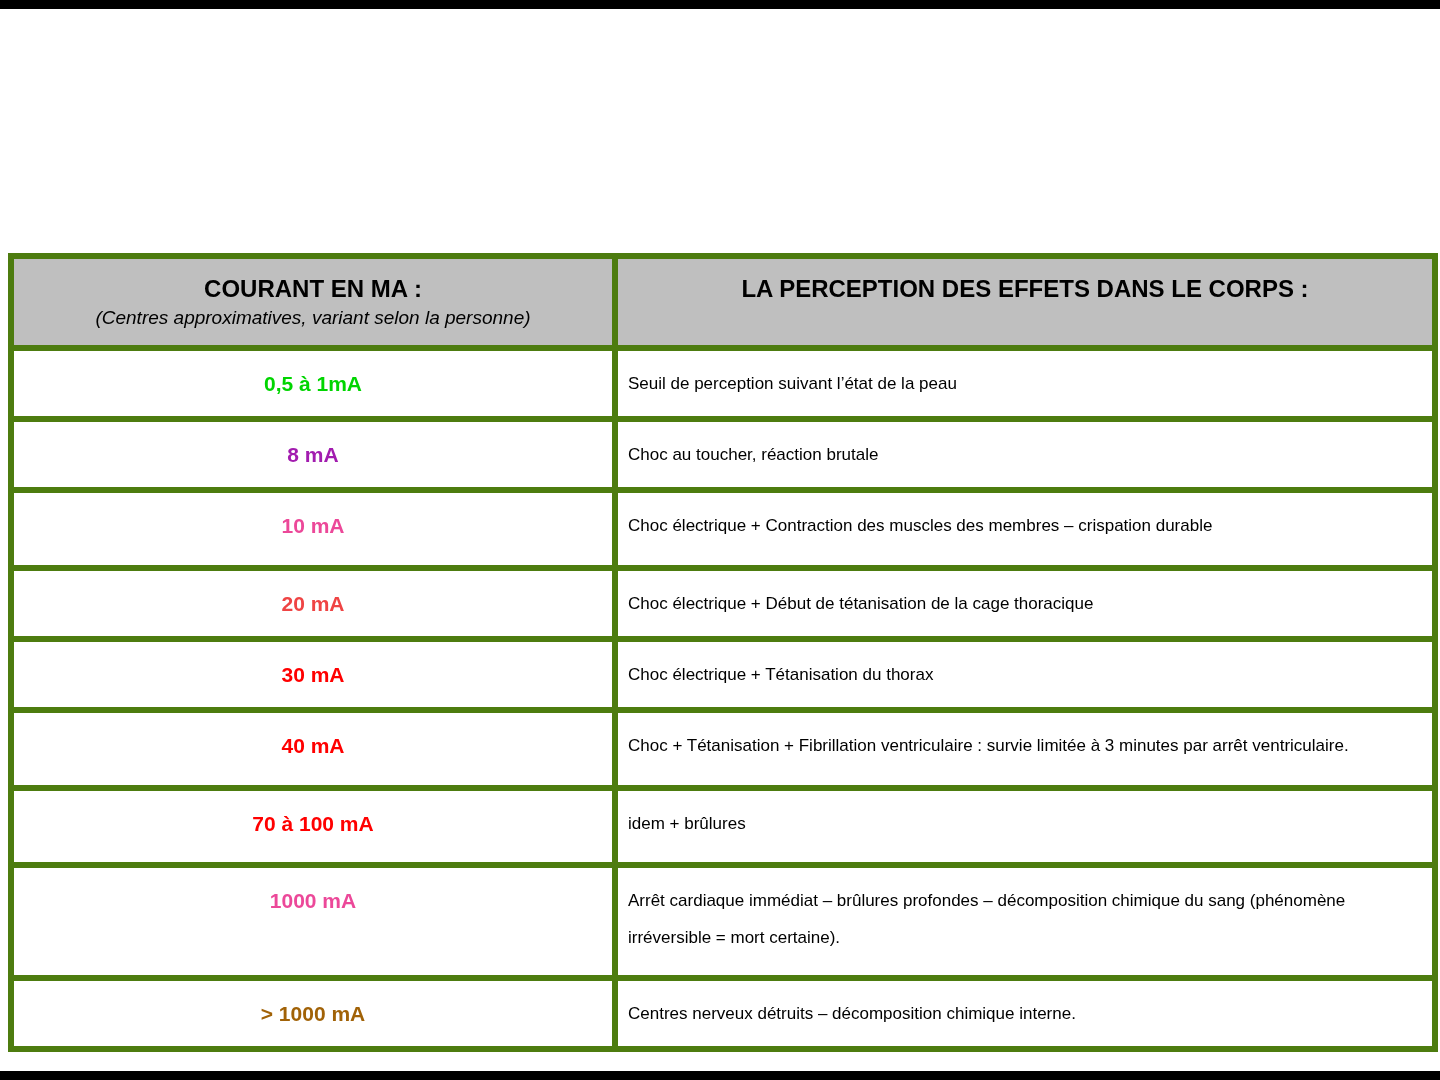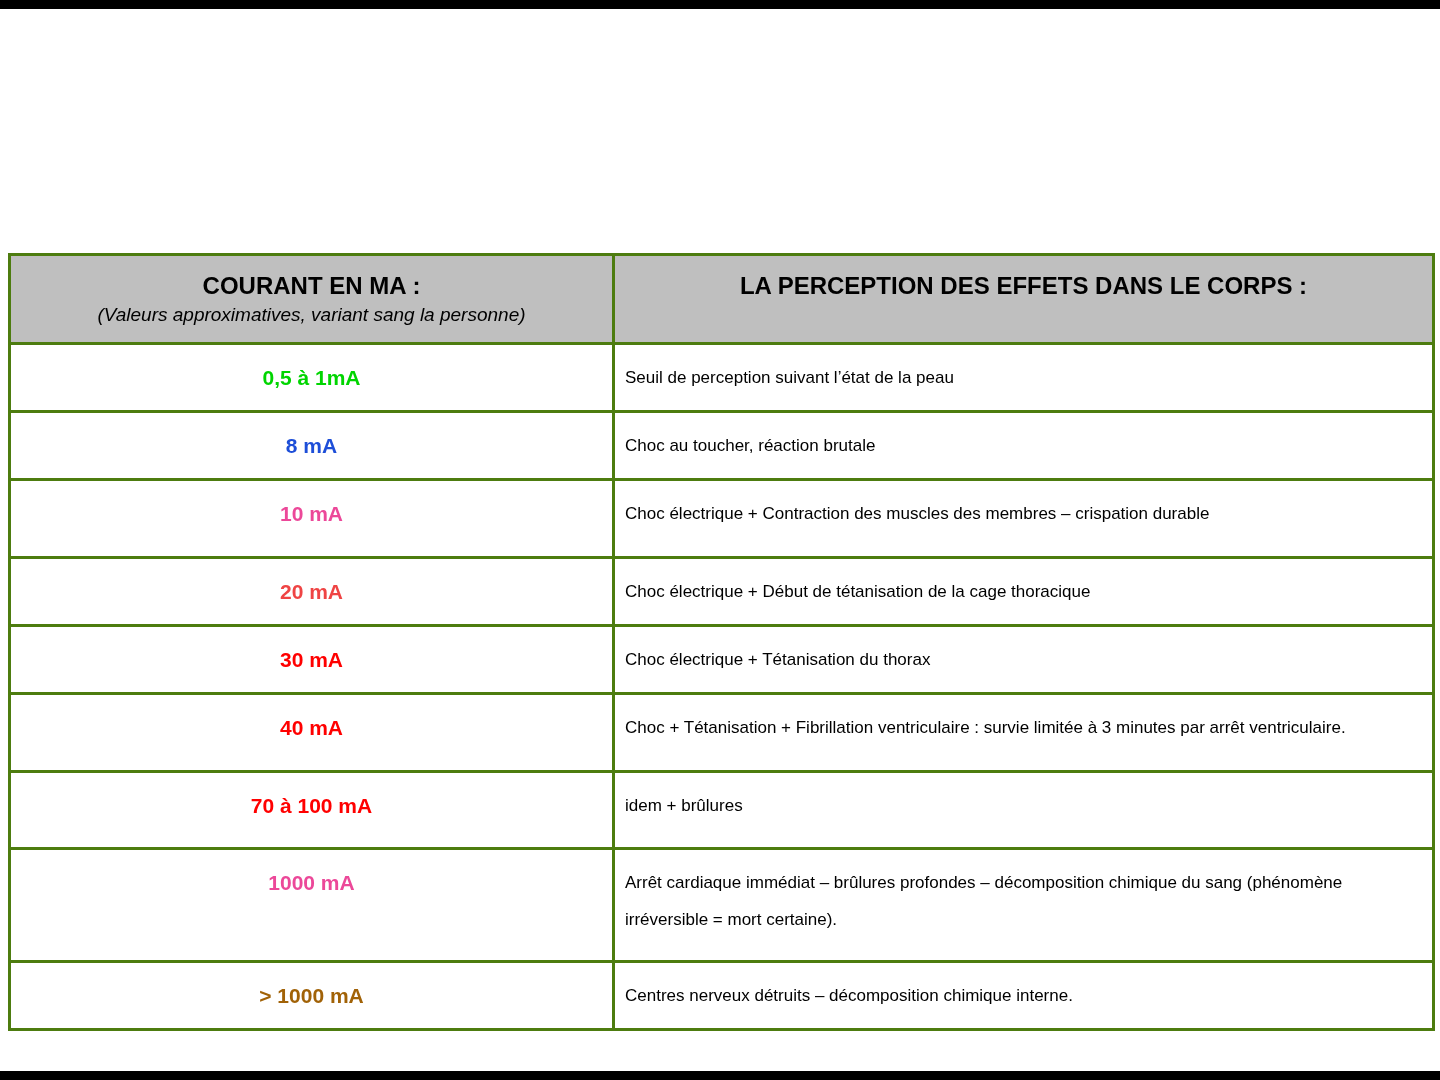--- a/index.html
+++ b/index.html
@@ -30,21 +30,21 @@
     left: 8px;
     top: 253px;
     width: 1424px;
     border-collapse: collapse;
     table-layout: fixed;
   }
   table.effects col.c1 { width: 604px; }
   table.effects col.c2 { width: 820px; }
 
   table.effects th, table.effects td {
-    border: 3px solid #4d7c0f;
+    border: 6px solid #4d7c0f;
     vertical-align: top;
     padding: 14px 10px;
     box-sizing: border-box;
   }
 
   th.hdr {
     background: #bfbfbf;
     text-align: center;
     font-size: 24px;
     color: #000000;
@@ -92,34 +92,34 @@
 
   <table class="effects">
     <colgroup>
       <col class="c1">
       <col class="c2">
     </colgroup>
     <thead>
       <tr>
         <th class="hdr">
           <span class="hdr-title">COURANT EN MA :</span>
-          <span class="hdr-sub">(Valeurs approximatives, variant sang la personne)</span>
+          <span class="hdr-sub">(Centres approximatives, variant selon la personne)</span>
         </th>
         <th class="hdr">
           <span class="hdr-title">LA PERCEPTION DES EFFETS DANS LE CORPS :</span>
         </th>
       </tr>
     </thead>
     <tbody>
       <tr class="h1">
         <td class="current" style="color: rgb(0, 213, 0);">0,5 à 1mA</td>
         <td class="effect">Seuil de perception suivant l’état de la peau</td>
       </tr>
       <tr class="h1">
-        <td class="current" style="color: #1d4ed8;">8 mA</td>
+        <td class="current" style="color: #a21caf;">8 mA</td>
         <td class="effect">Choc au toucher, réaction brutale</td>
       </tr>
       <tr class="h2">
         <td class="current" style="color: #ec4899;">10 mA</td>
         <td class="effect">Choc électrique + Contraction des muscles des membres – crispation durable</td>
       </tr>
       <tr class="h1">
         <td class="current" style="color: #ef4444;">20 mA</td>
         <td class="effect">Choc électrique + Début de tétanisation de la cage thoracique</td>
       </tr>

